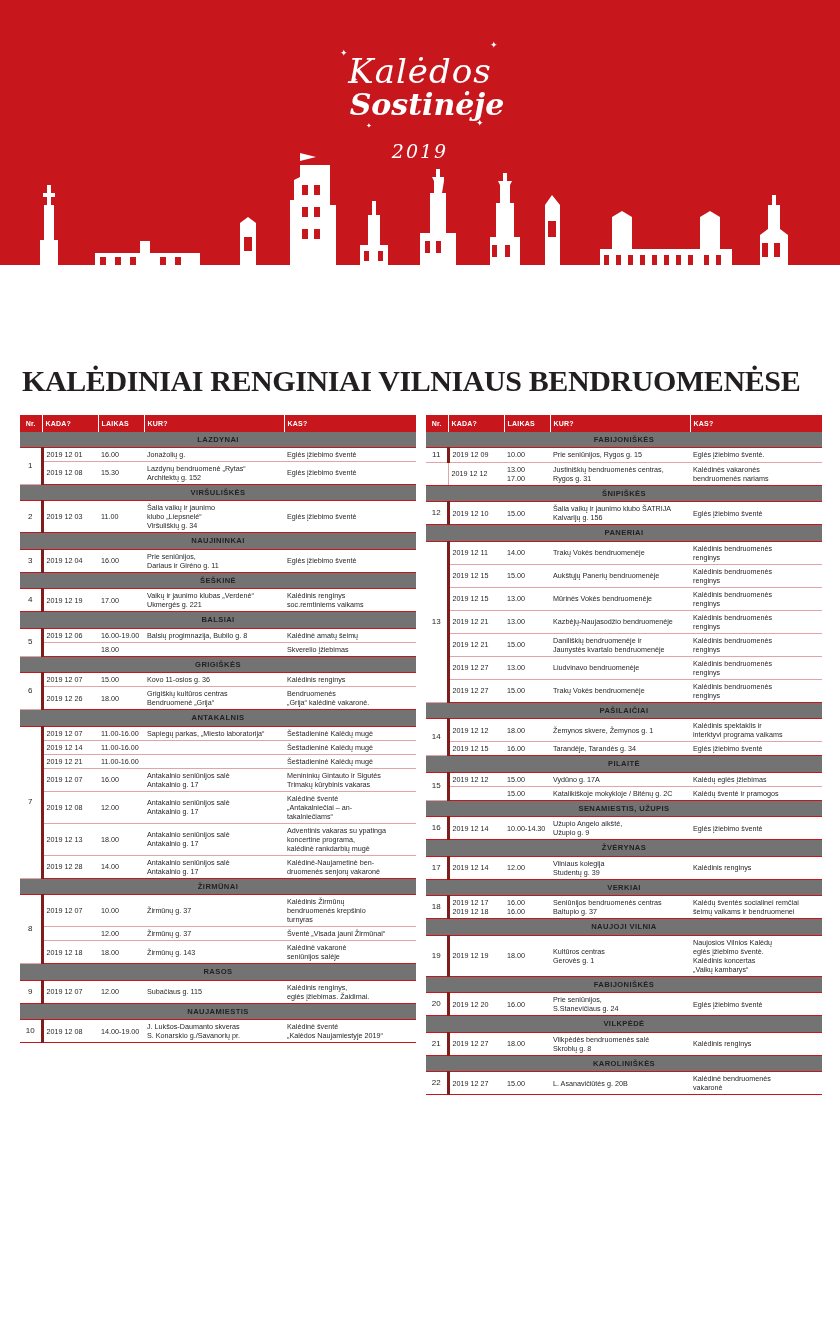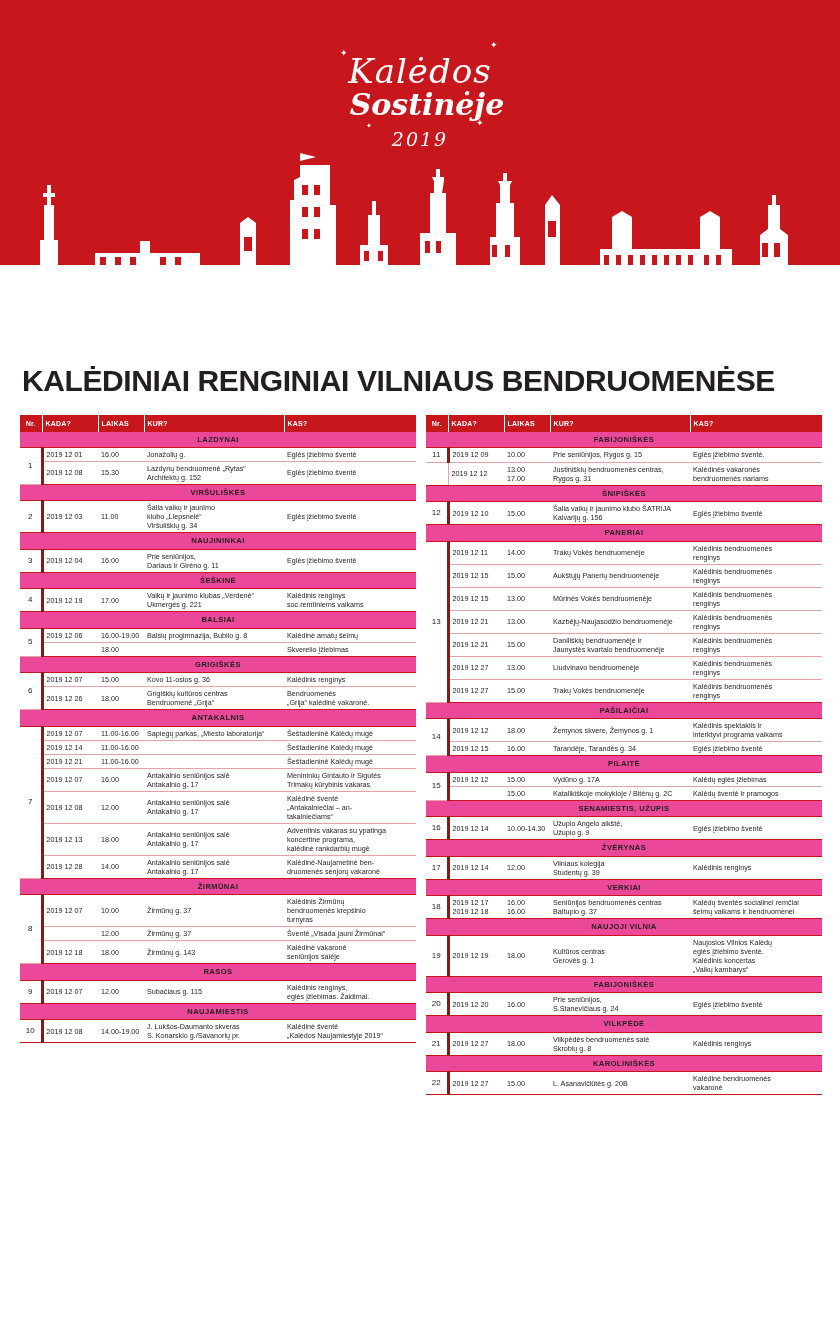--- a/index.html
+++ b/index.html
@@ -46,21 +46,21 @@
     display: block;
     margin-top: 2px;
     margin-left: 14px;
     font-weight: bold;
   }
   .logo .l3 {
     font-family: "DejaVu Serif", serif;
     font-style: italic;
     font-size: 19px;
     display: block;
-    margin-top: 8px;
+    margin-top: 20px;
     letter-spacing: 2px;
   }
   .logo .star {
     position: absolute;
     color: #fff;
     font-size: 9px;
   }
   .logo .s1 { left: 340px; top: 26px; }
   .logo .s2 { left: 352px; top: 54px; font-size: 7px; }
   .logo .s3 { left: 490px; top: 18px; }
@@ -78,20 +78,21 @@
 
   
   .page-title {
     margin: 34px 22px 0 22px;
     font-size: 30px;
     font-weight: bold;
     line-height: 1.15;
     letter-spacing: -0.4px;
     color: #231f20;
     text-transform: uppercase;
+    font-family: Liberation Serif, serif;
   }
 
   
   .columns {
     display: flex;
     gap: 10px;
     margin: 16px 20px 0 20px;
   }
   .col { width: 396px; }
 
@@ -121,21 +122,21 @@
   .c-kada  { width: 56px; }
   .c-laikas{ width: 46px; }
   .c-kur   { width: 140px; }
   .c-kas   { width: 132px; }
 
   tbody td {
     border-bottom: 1px solid #e3a4a8;
     line-height: 1.25;
   }
   tr.section td {
-    background: #ec4899;
+    background: #737373;
     text-align: center;
     font-weight: bold;
     font-size: 7.6px;
     letter-spacing: 0.4px;
     color: #231f20;
     border-top: 1.4px solid #c8161d;
     border-bottom: 1.4px solid #c8161d;
     padding: 3px 0;
   }
   td.nr {

